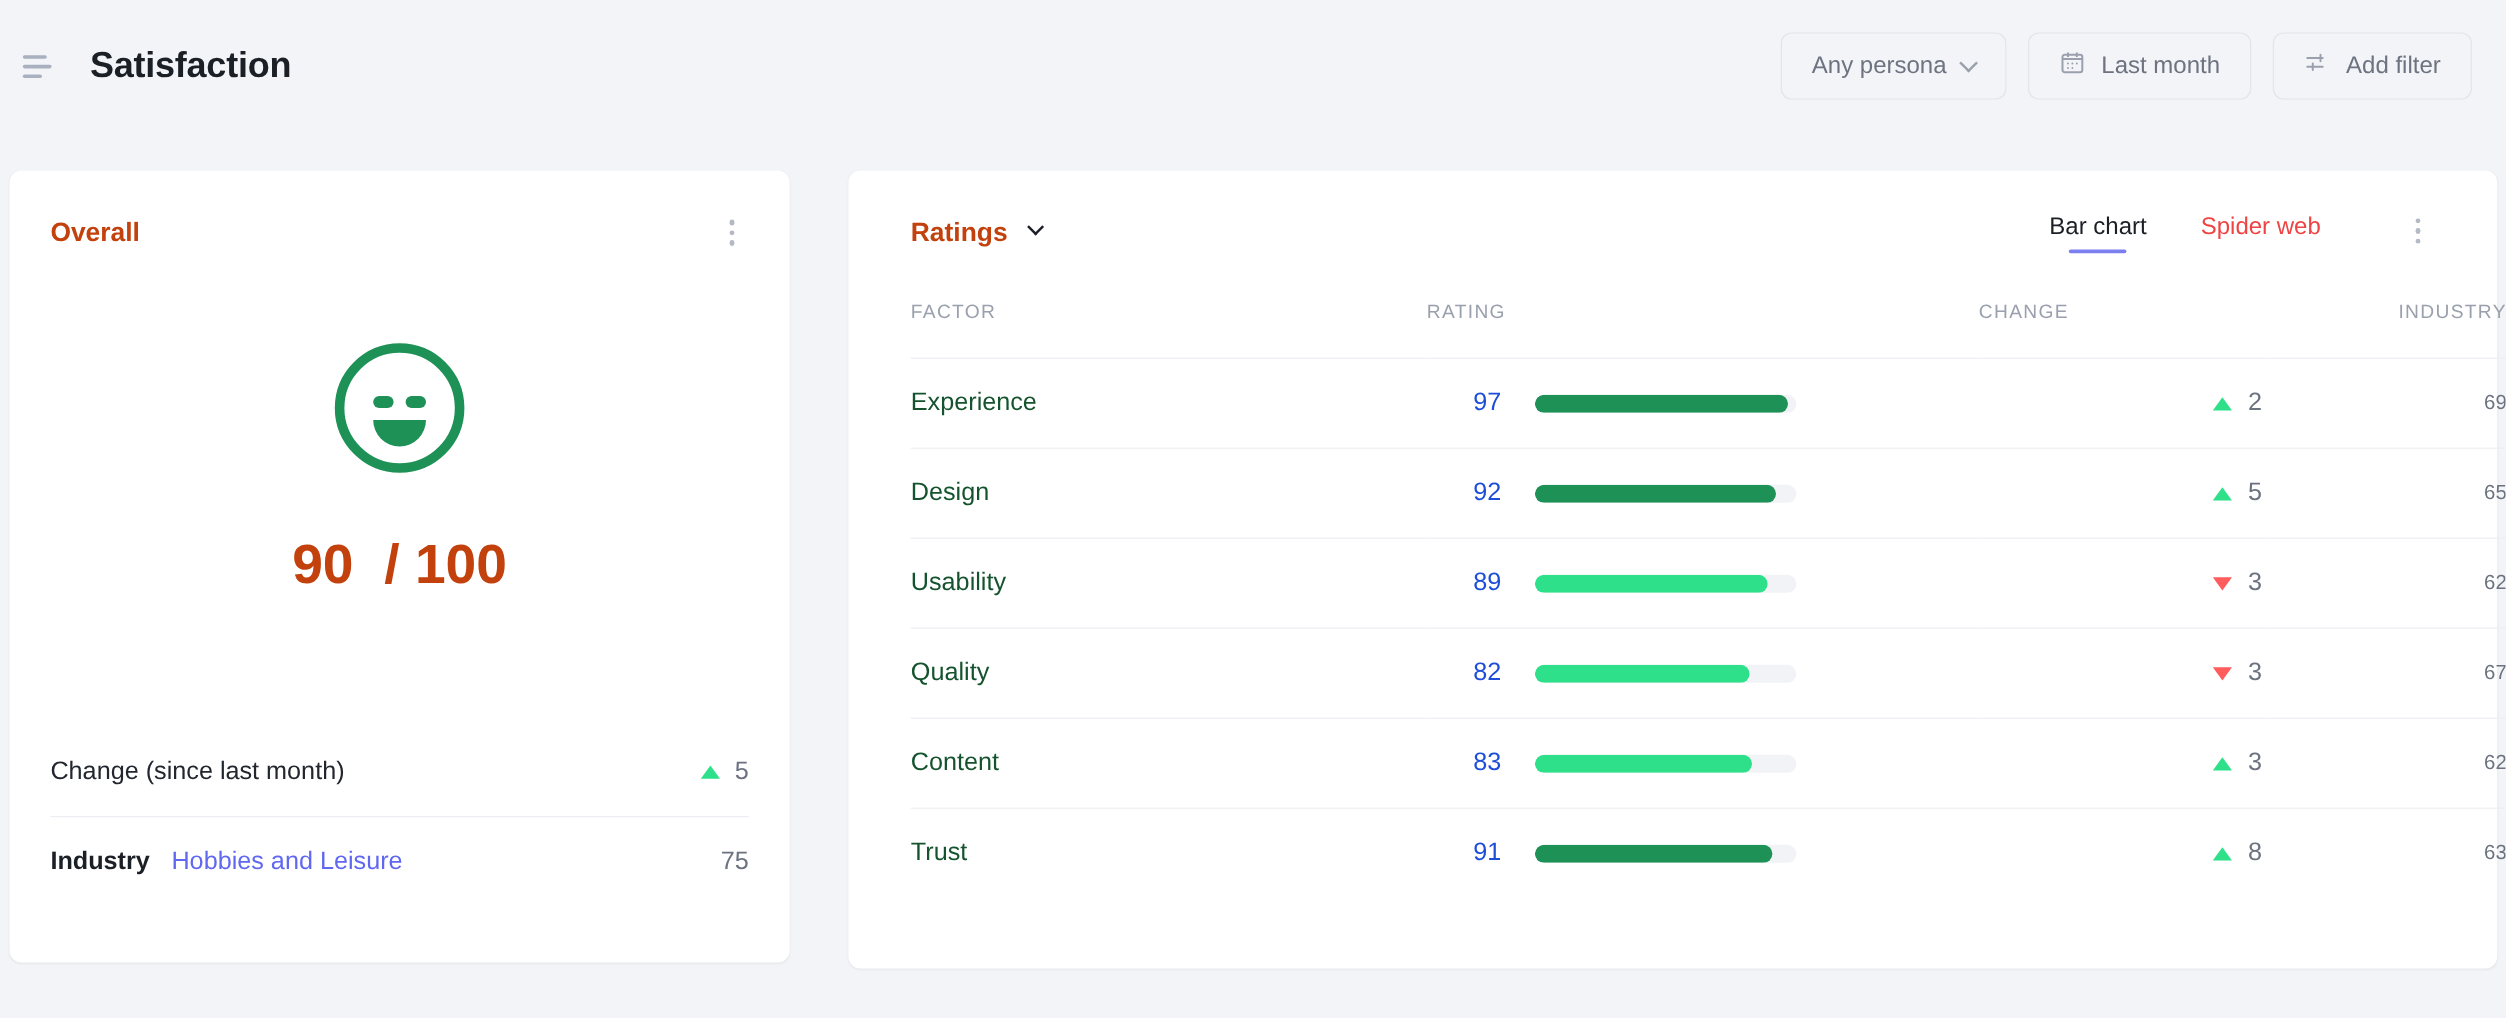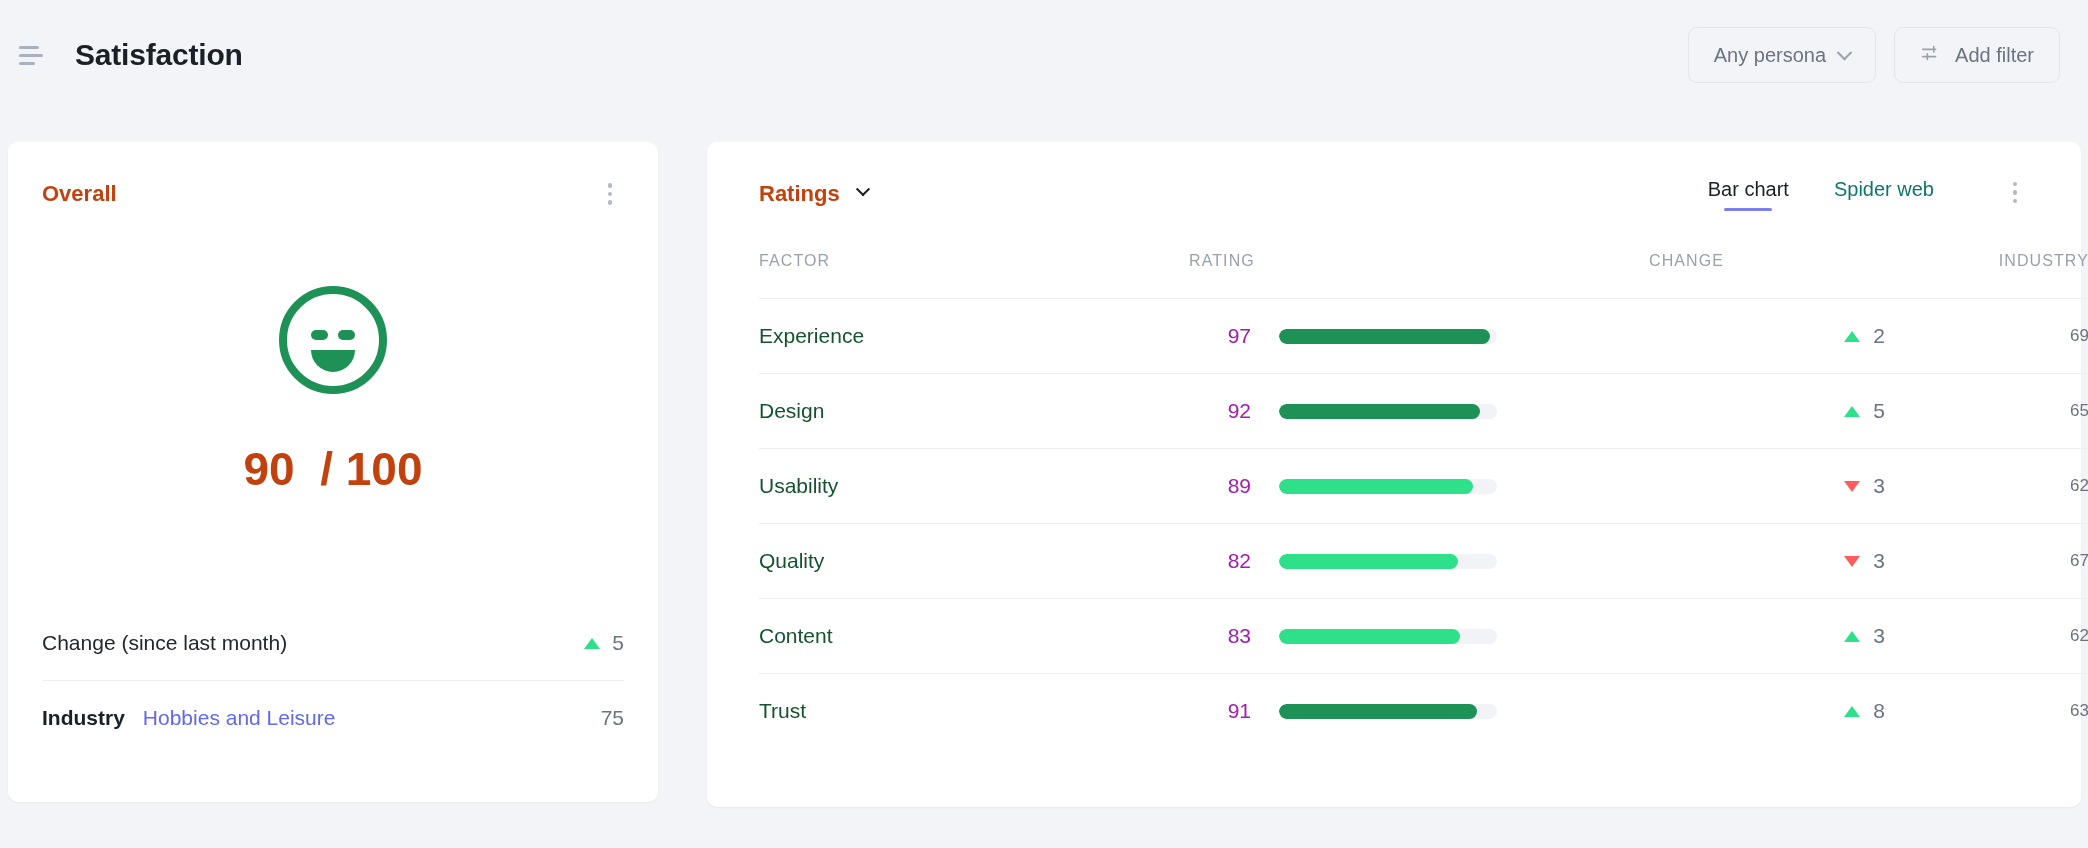--- a/index.html
+++ b/index.html
@@ -227,21 +227,21 @@
 
   
   .tabs {
     margin-left: auto;
     display: flex;
     gap: 45px;
   }
   .tab {
     position: relative;
     font-size: 20px;
-    color: #0f766e;
+    color: #ef4444;
     cursor: pointer;
     padding-bottom: 10px;
   }
   .tab.active { color: #1b1f26; }
   .tab.active::after {
     content: "";
     position: absolute;
     left: 50%;
     transform: translateX(-50%);
     bottom: 0;
@@ -292,21 +292,21 @@
 
   .rating-cell {
     display: flex;
     align-items: center;
     gap: 0;
   }
   .rating-num {
     width: 62px;
     text-align: right;
     font-size: 21px;
-    color: #a21caf;
+    color: #1d4ed8;
     flex: none;
   }
   .bar-track {
     margin-left: 28px;
     width: 218px;
     height: 15px;
     border-radius: 8px;
     background: #f1f3f6;
     overflow: hidden;
     flex: none;
@@ -348,20 +348,34 @@
 
     <div class="page-title">Satisfaction</div>
 
     <div class="topbar-actions">
 
       <button class="filter-btn">
         <span>Any persona</span>
         <span class="chev"></span>
       </button>
 
+      <button class="filter-btn">
+        <span class="icon-cal">
+          <svg width="22" height="22" viewBox="0 0 24 24" fill="none" stroke="#9aa0ad" stroke-width="1.8">
+            <rect x="3" y="5" width="18" height="16" rx="2"></rect>
+            <path d="M3 9h18M8 3v4M16 3v4"></path>
+            <circle cx="8" cy="13" r="0.9" fill="#9aa0ad" stroke="none"></circle>
+            <circle cx="12" cy="13" r="0.9" fill="#9aa0ad" stroke="none"></circle>
+            <circle cx="16" cy="13" r="0.9" fill="#9aa0ad" stroke="none"></circle>
+            <circle cx="8" cy="17" r="0.9" fill="#9aa0ad" stroke="none"></circle>
+            <circle cx="12" cy="17" r="0.9" fill="#9aa0ad" stroke="none"></circle>
+          </svg>
+        </span>
+        <span>Last month</span>
+      </button>
 
       <button class="filter-btn">
         <span class="icon-sliders">
           <svg width="22" height="22" viewBox="0 0 24 24" fill="none" stroke="#9aa0ad" stroke-width="1.8" stroke-linecap="round">
             <path d="M3 8h14M3 16h14"></path>
             <path d="M15 5v6M8 13v6"></path>
           </svg>
         </span>
         <span>Add filter</span>
       </button>

